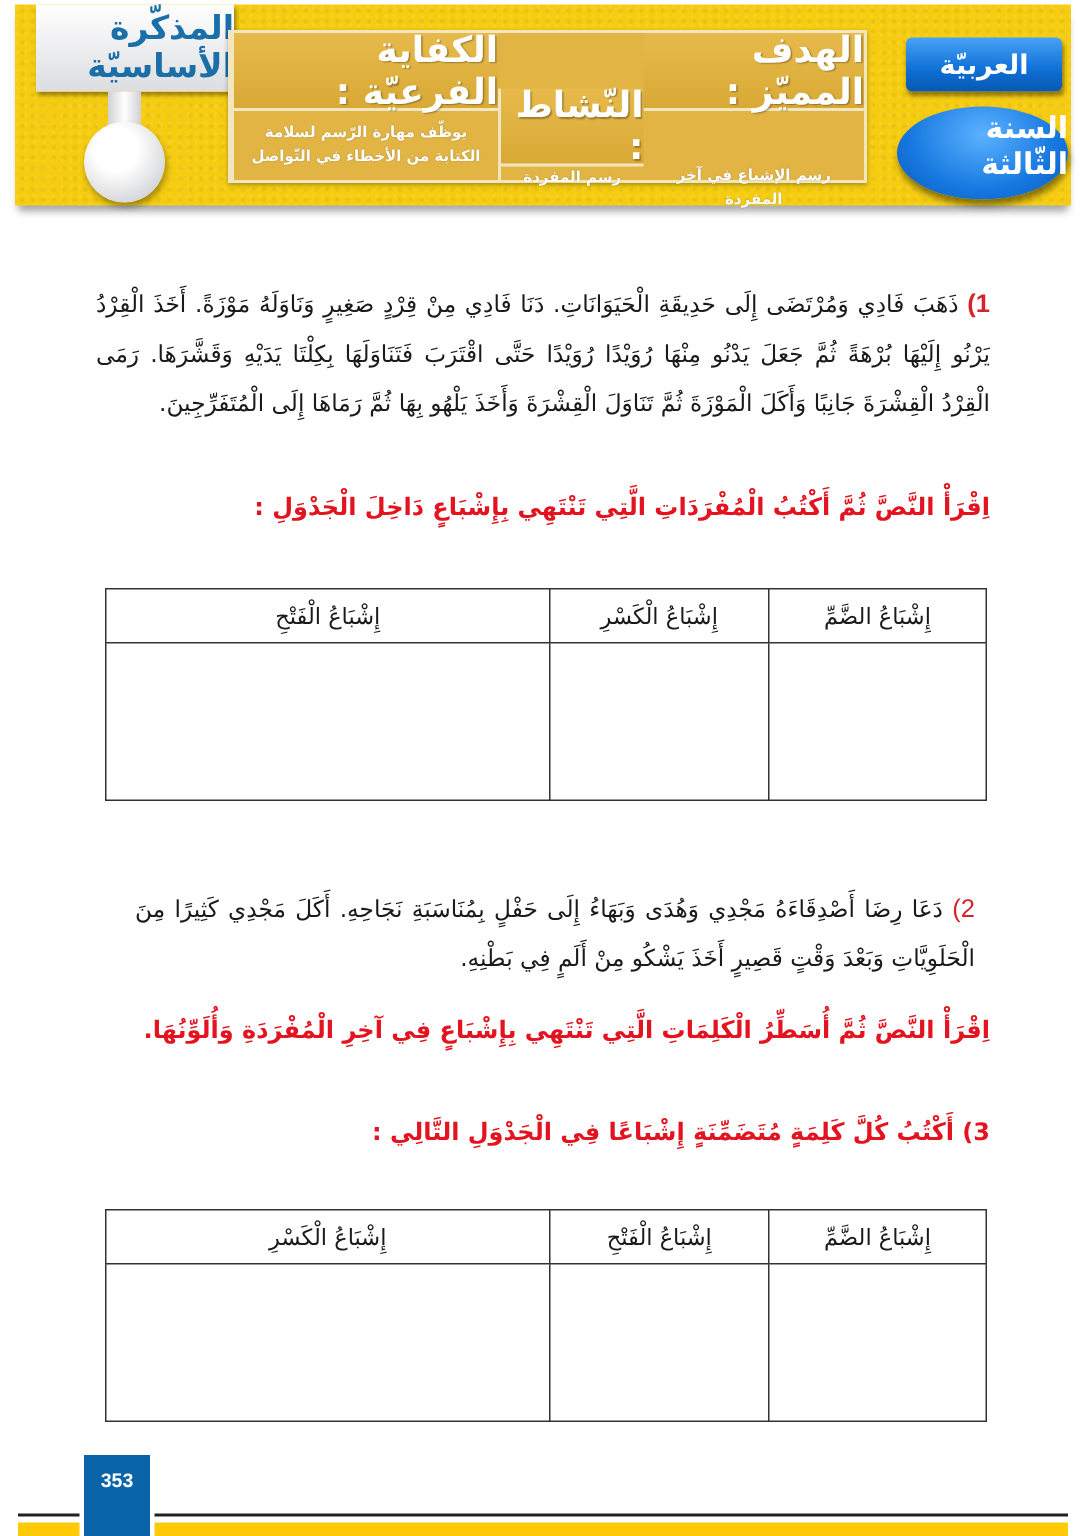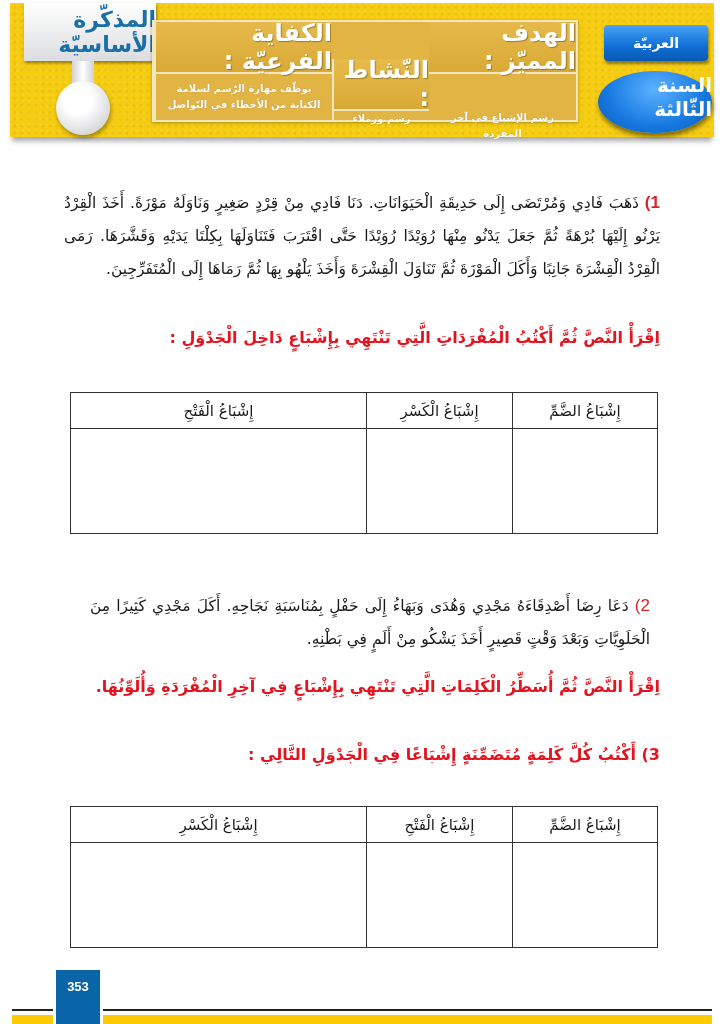--- a/index.html
+++ b/index.html
@@ -55,21 +55,21 @@
     .info-body {
       flex: 1; display: flex; align-items: center; justify-content: center; text-align: center;
       color: #ffffff; font-size: 10px; font-weight: bold; line-height: 16px; padding: 0 4px;
       text-shadow: 0 0 1px rgba(0,0,0,0.3);
     }
 
     .subject-pill {
       position: absolute; left: 594px; top: 22px; width: 104px; height: 36px;
       background: linear-gradient(#48a3f5, #0e6fd6 60%, #0a58b2);
       border-radius: 4px; box-shadow: 1px 3px 3px rgba(0,0,0,0.4);
-      color: #fff; font-size: 14px; font-weight: bold;
+      color: #fff; font-size: 18px; font-weight: bold;
       display: flex; align-items: center; justify-content: center; direction: rtl;
     }
     .year-oval {
       position: absolute; left: 588px; top: 68px; width: 114px; height: 62px; border-radius: 50%;
       background: radial-gradient(ellipse at 50% 30%, #5cb2ff, #1678e0 60%, #0b5ab8);
       box-shadow: 1px 4px 4px rgba(0,0,0,0.45);
       color: #fff; font-size: 20px; font-weight: bold;
       display: flex; align-items: flex-end; justify-content: center; padding-bottom: 12px; direction: rtl;
     }
 
@@ -121,21 +121,21 @@
   <div class="memo-stem"></div>
   <div class="memo-ball"></div>
 
   <div class="info-grid">
     <div class="info-col c3">
       <div class="info-head" style="height:52px;border-bottom:2px solid #f1e6c0;flex-direction:row;justify-content:center;padding-top:0;">الكفاية الفرعيّة :</div>
       <div class="info-body">يوظّف مهارة الرّسم لسلامة الكتابة من الأخطاء في التّواصل</div>
     </div>
     <div class="info-col c2">
       <div class="info-head">النّشاط :</div>
-      <div class="info-body">رسم ورملاء</div>
+      <div class="info-body">رسم المفردة</div>
     </div>
     <div class="info-col c1">
       <div class="info-head">الهدف المميّز :</div>
       <div class="info-body">رسم الإشباع في آخر المفردة</div>
     </div>
   </div>
 
   <div class="subject-pill">العربيّة</div>
   <div class="year-oval">السنة الثّالثة</div>
 </div>

